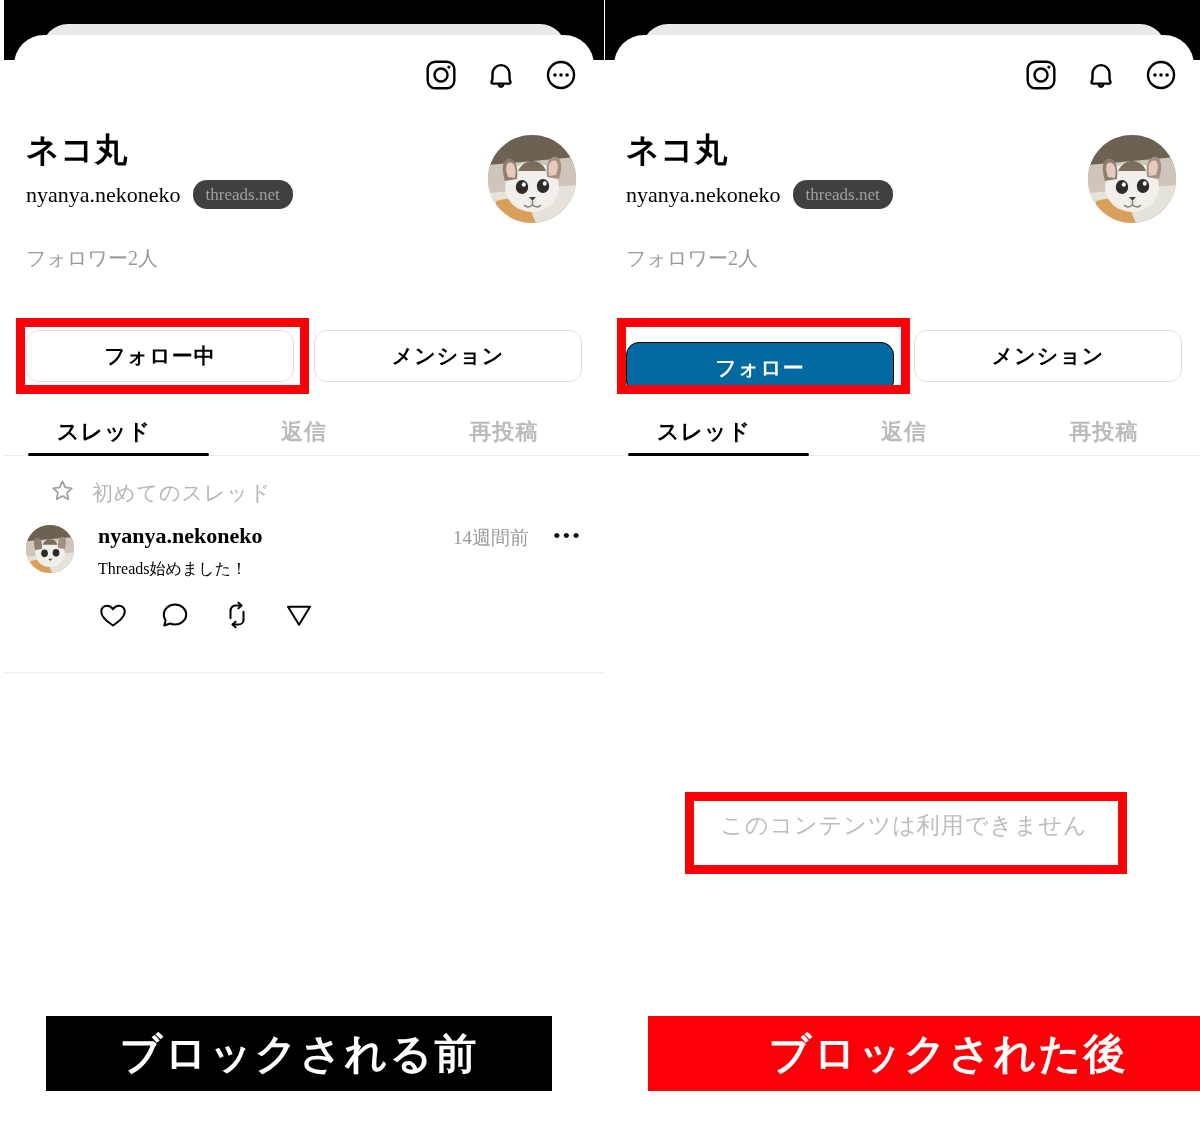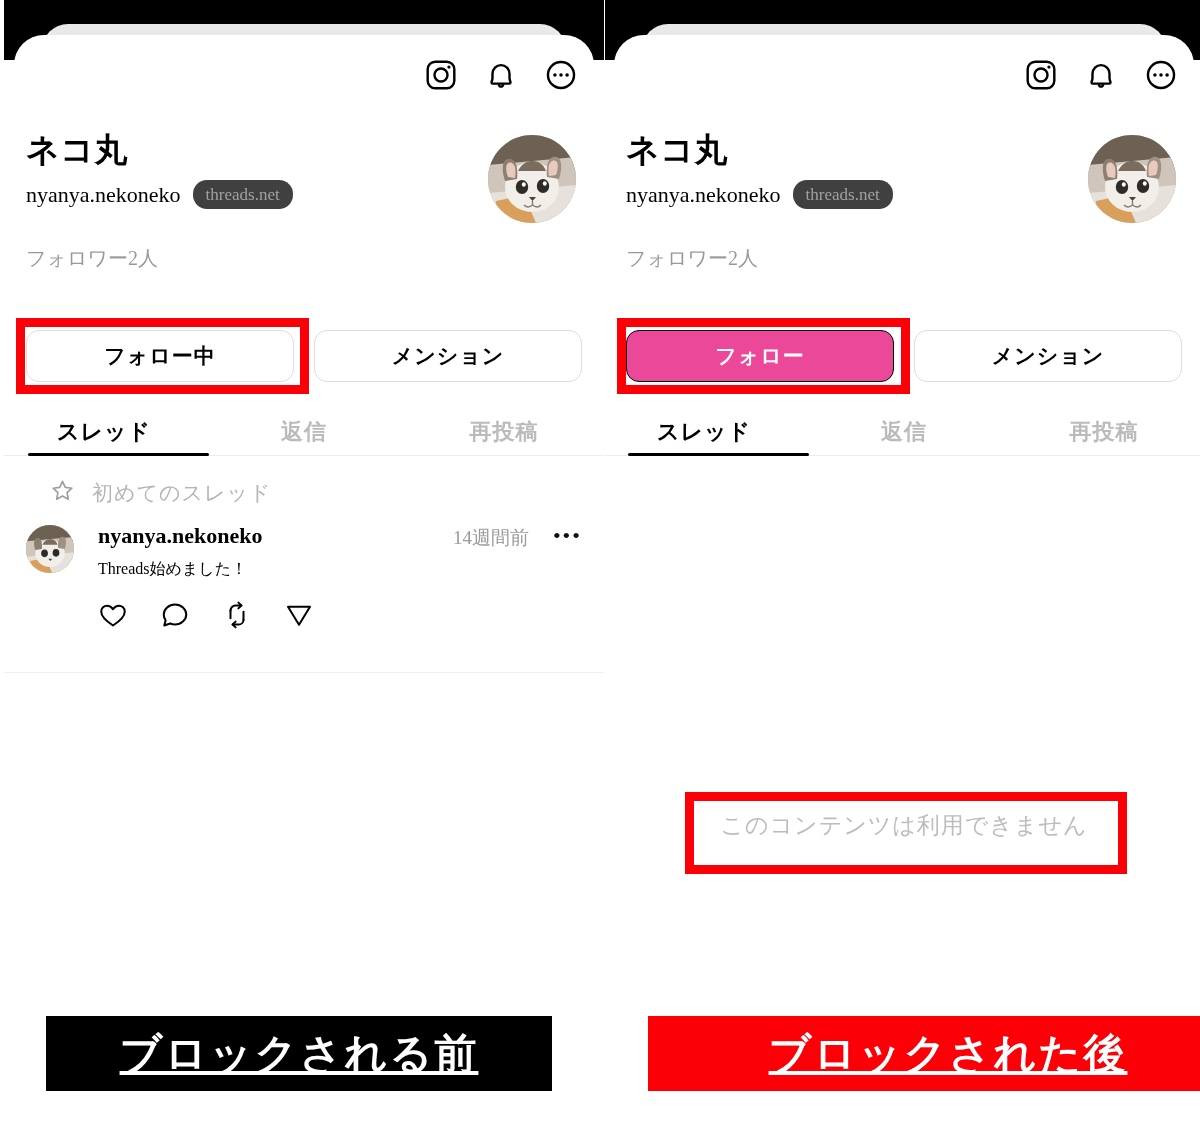--- a/index.html
+++ b/index.html
@@ -152,23 +152,24 @@
     color: #000000;
     font-size: 21px;
     font-weight: bold;
     display: flex;
     align-items: center;
     justify-content: center;
     box-sizing: border-box;
     letter-spacing: 1px;
   }
   .act-btn.filled {
-    background: #ec4899;
+    background: #0369a1;
     color: #ffffff;
     border-color: #000000;
+    margin-top: 12px;
   }
 
   
   .tabs {
     position: absolute;
     top: 406px;
     left: 0;
     width: 100%;
     height: 52px;
     display: flex;
@@ -313,21 +314,20 @@
   
   .caption {
     position: absolute;
     display: flex;
     align-items: center;
     justify-content: center;
     color: #ffffff;
     font-size: 42px;
     font-weight: bold;
     letter-spacing: 2px;
-    text-decoration: underline;
   }
   #caption-before {
     left: 46px; top: 1016px; width: 506px; height: 75px;
     background: #000000;
   }
   #caption-after {
     left: 648px; top: 1016px; width: 600px; height: 75px;
     background: #fb0007;
   }
 

